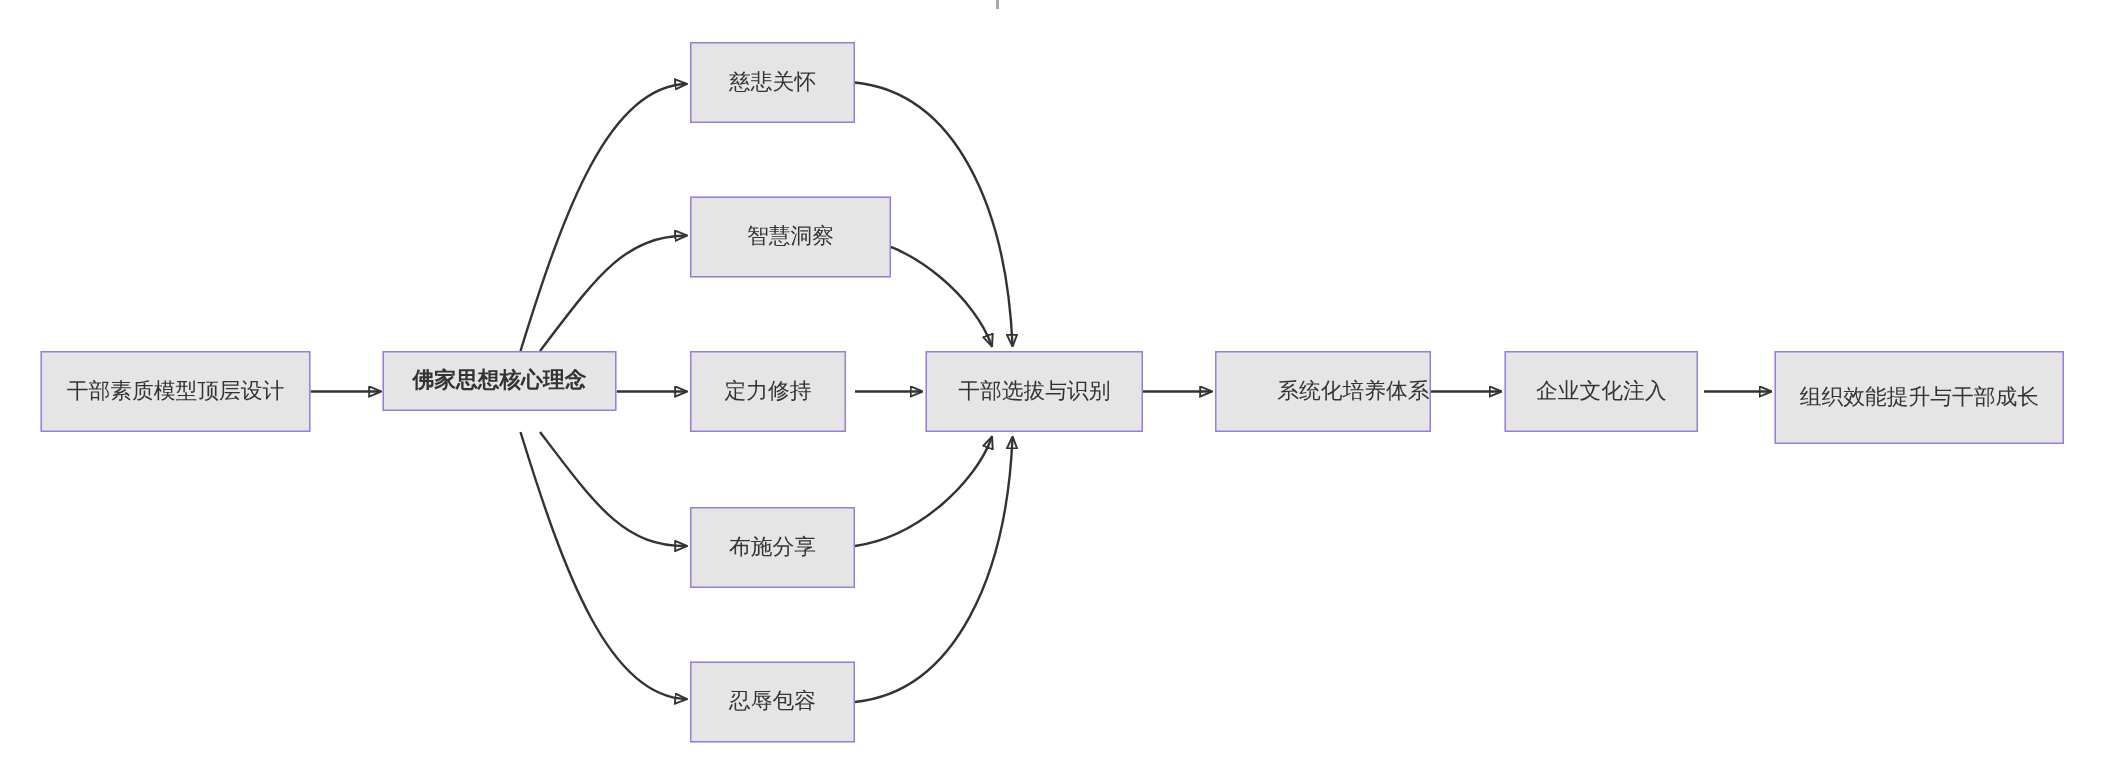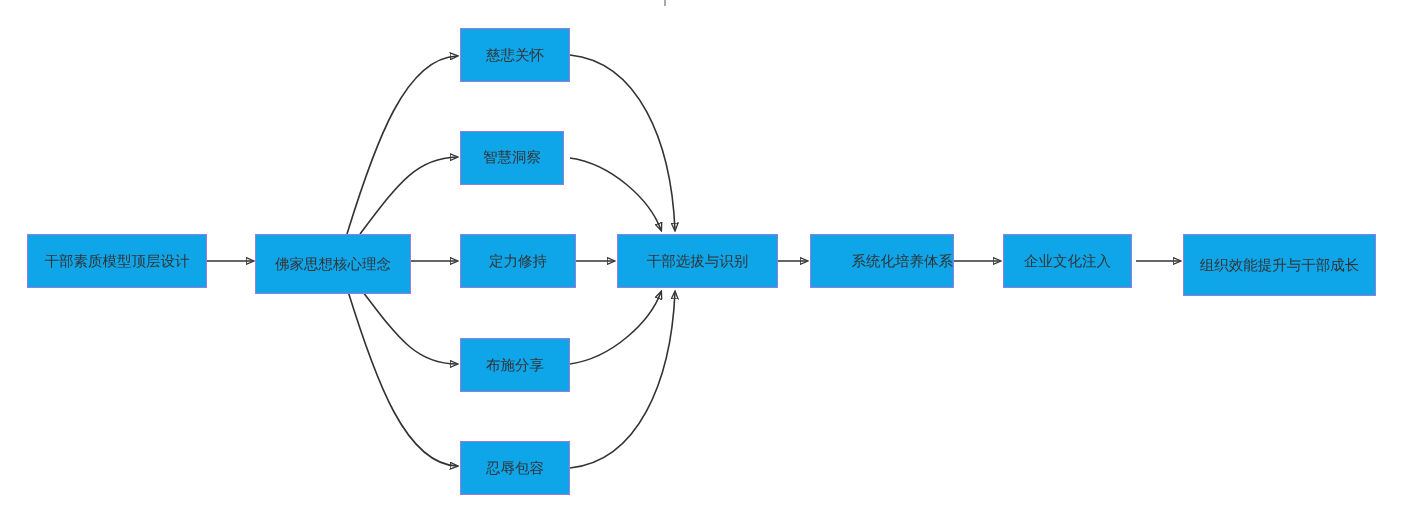--- a/index.html
+++ b/index.html
@@ -23,21 +23,21 @@
     height: 521px;
   }
   .edges-layer path {
     fill: none;
     stroke: #333333;
     stroke-width: 1.6px;
   }
   .node {
     position: absolute;
     box-sizing: border-box;
-    background: #0ea5e9;
+    background: #e5e5e5;
     border: 1.4px solid #9a7cdb;
     color: #333333;
     font-size: 14.5px;
     line-height: 1;
     display: flex;
     align-items: center;
     justify-content: center;
     text-align: center;
     white-space: nowrap;
   }
@@ -74,45 +74,45 @@
     <path d="M570,468 C638,461 671,382 675,292" marker-end="url(#arrow)"></path>
     <path d="M762,261 L807,261" marker-end="url(#arrow)"></path>
     <path d="M954,261 L1000,261" marker-end="url(#arrow)"></path>
     <path d="M1136,261 L1180,261" marker-end="url(#arrow)"></path>
   </svg>
 
   <div class="node" style="left:27px;   top:234px; width:180px; height:54px;align-items:center;">
     <span>干部素质模型顶层设计</span>
   </div>
 
-  <div class="node" style="left:255px;  top:234px; width:156px; height:60px;">
+  <div class="node" style="left:255px;  top:234px; width:156px; height:40px;font-weight:bold;">
     <span>佛家思想核心理念</span>
   </div>
 
   <div class="node" style="left:460px;  top:28px;  width:110px; height:54px;">
     <span>慈悲关怀</span>
   </div>
 
-  <div class="node" style="left:460px;  top:131px; width:104px; height:54px;font-family:Liberation Mono, monospace;">
+  <div class="node" style="left:460px;  top:131px; width:134px; height:54px;">
     <span>智慧洞察</span>
   </div>
 
-  <div class="node" style="left:460px;  top:234px; width:116px; height:54px;">
+  <div class="node" style="left:460px;  top:234px; width:104px; height:54px;">
     <span>定力修持</span>
   </div>
 
   <div class="node" style="left:460px;  top:338px; width:110px; height:54px;text-align:center;">
     <span>布施分享</span>
   </div>
 
   <div class="node" style="left:460px;  top:441px; width:110px; height:54px;">
     <span>忍辱包容</span>
   </div>
 
-  <div class="node" style="left:617px;  top:234px; width:161px; height:54px;">
+  <div class="node" style="left:617px;  top:234px; width:145px; height:54px;">
     <span>干部选拔与识别</span>
   </div>
 
   <div class="node" style="left:810px;  top:234px; width:144px; height:54px;justify-content:flex-end;">
     <span>系统化培养体系</span>
   </div>
 
   <div class="node" style="left:1003px; top:234px; width:129px; height:54px;">
     <span>企业文化注入</span>
   </div>

